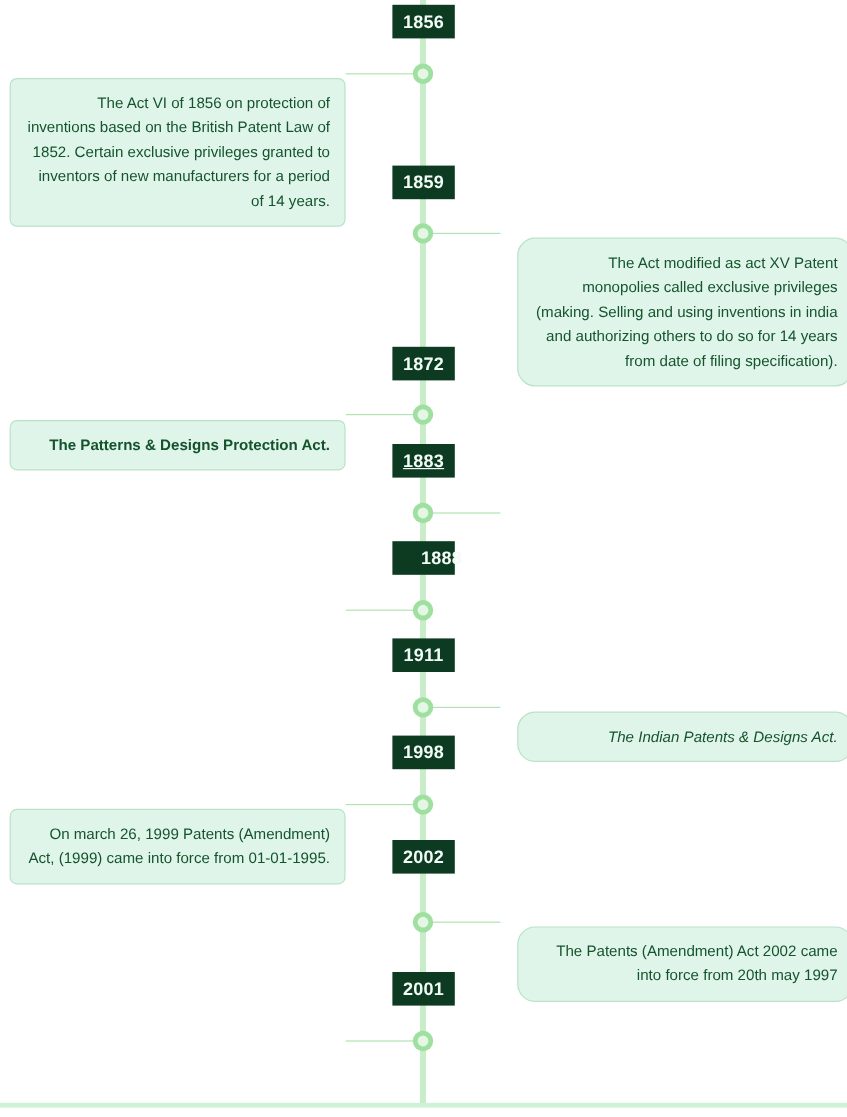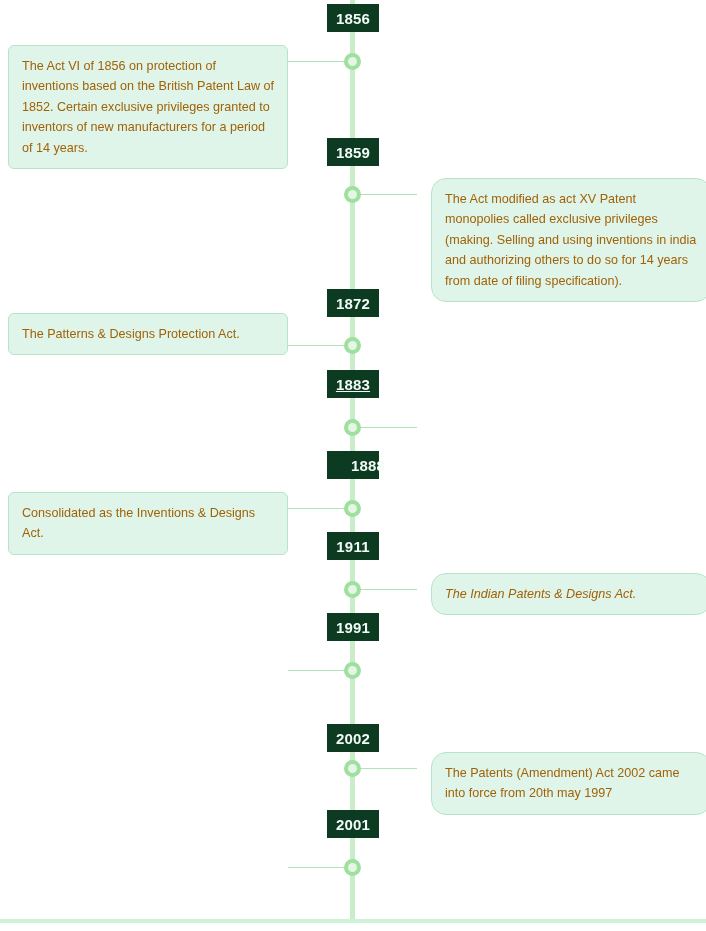--- a/index.html
+++ b/index.html
@@ -13,20 +13,21 @@
     position: relative;
     font-family: "Liberation Sans", sans-serif;
     overflow: hidden;
   }
 
   #timeline {
     position: absolute;
     left: 0; top: 0;
     width: 651px;
     height: 931px;
+    text-align: right;
   }
 
   
   .spine {
     position: absolute;
     left: 350px;
     top: 0;
     width: 5px;
     height: 921px;
     background: #c9ecc9;
@@ -89,24 +90,25 @@
   .connector.left  { left: 288px; width: 62px; }
   .connector.right { left: 356px; width: 61px; }
 
   
   .card {
     position: absolute;
     box-sizing: border-box;
     background: #dff5e9;
     border: 1px solid #b7e4c8;
     border-radius: 6px;
-    color: #a16207;
+    color: #14532d;
     font-size: 12.6px;
     line-height: 1.62;
     padding: 10px 12px 10px 13px;
+    margin-top: 20px;
   }
   .card.left  { left: 8px;   width: 280px; }
   .card.right { left: 431px; width: 280px; border-radius: 15px; }
 
   .card sup {
     font-size: 8.5px;
     vertical-align: super;
     line-height: 0;
   }
 </style>
@@ -121,35 +123,35 @@
     <div class="connector left" style="top: 61px;"></div>
     <div class="node" style="top: 53px;"></div>
     <div class="card left" style="top: 45px; min-height: 90px;">The Act VI of 1856 on protection of inventions based on the British Patent Law of 1852. Certain exclusive privileges granted to inventors of new manufacturers for a period of 14 years.</div>
     <div class="year-badge" style="top: 138px;">1859</div>
     <div class="connector right" style="top: 194px;"></div>
     <div class="node" style="top: 186px;"></div>
     <div class="card right" style="top: 178px; min-height: 106px;">The Act modified as act XV Patent monopolies called exclusive privileges (making. Selling and using inventions in india and authorizing others to do so for 14 years from date of filing specification).</div>
     <div class="year-badge" style="top: 289px;">1872</div>
     <div class="connector left" style="top: 345px;"></div>
     <div class="node" style="top: 337px;"></div>
-    <div class="card left" style="top: 313px; min-height: 34px;">The Patterns &amp; Designs Protection Act.</div>
+    <div class="card left" style="top: 330px; min-height: 34px; font-weight: bold;">The Patterns &amp; Designs Protection Act.</div>
     <div class="year-badge" style="top: 370px; text-decoration: underline;">1883</div>
     <div class="connector right" style="top: 427px;"></div>
     <div class="node" style="top: 419px;"></div>
     <div class="year-badge" style="top: 451px; padding-left: 30px;">1888</div>
     <div class="connector left" style="top: 508px;"></div>
     <div class="node" style="top: 500px;"></div>
-    <div class="card left" style="top: 492px; min-height: 34px;">Consolidated as the Inventions &amp; Designs Act.</div>
     <div class="year-badge" style="top: 532px;">1911</div>
     <div class="connector right" style="top: 589px;"></div>
     <div class="node" style="top: 581px;"></div>
     <div class="card right" style="top: 573px; min-height: 34px; font-style: italic;">The Indian Patents &amp; Designs Act.</div>
-    <div class="year-badge" style="top: 613px;">1991</div>
+    <div class="year-badge" style="top: 613px;">1998</div>
     <div class="connector left" style="top: 670px;"></div>
     <div class="node" style="top: 662px;"></div>
-    <div class="year-badge" style="top: 724px;">2002</div>
+    <div class="card left" style="top: 654px; min-height: 53px;">On march 26, 1999 Patents (Amendment) Act, (1999) came into force from 01-01-1995.</div>
+    <div class="year-badge" style="top: 700px;">2002</div>
     <div class="connector right" style="top: 768px;"></div>
     <div class="node" style="top: 760px;"></div>
     <div class="card right" style="top: 752px; min-height: 53px;">The Patents (Amendment) Act 2002 came into force from 20th may 1997</div>
     <div class="year-badge" style="top: 810px;">2001</div>
     <div class="connector left" style="top: 867px;"></div>
     <div class="node" style="top: 859px;"></div>
   </div>
 
 </body></html>

